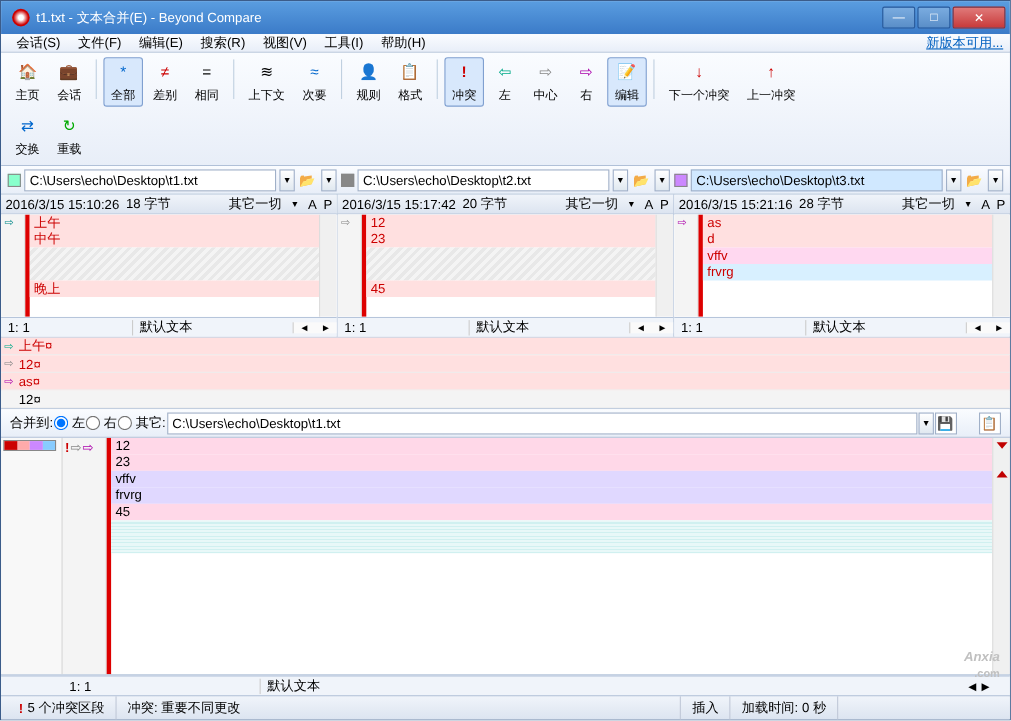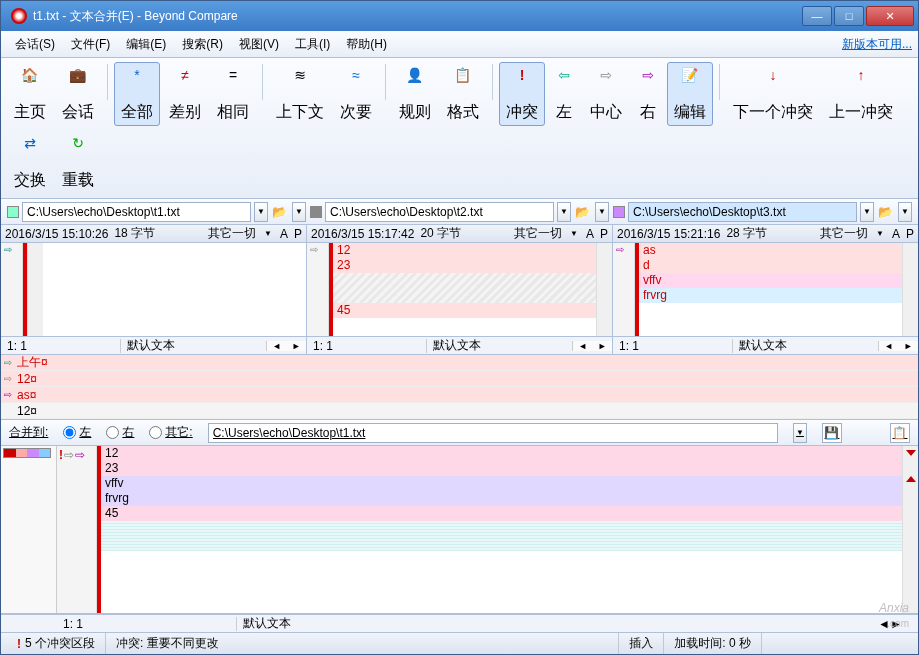--- a/index.html
+++ b/index.html
@@ -4,27 +4,27 @@
 <style>
 * { margin: 0; padding: 0; box-sizing: border-box; font-family: "Microsoft YaHei", Tahoma, sans-serif; font-size: 12px; }
 body { background: #fff; overflow: hidden; }
 .window { width: 919px; height: 655px; border: 1px solid #3b5c8a; background: #fff; display: flex; flex-direction: column; }
 .titlebar { height: 30px; background: linear-gradient(#5a9de0, #3b7bc8); display: flex; align-items: center; padding: 0 4px; color: #fff; }
 .titlebar .icon { width: 16px; height: 16px; background: radial-gradient(circle,#fff 20%,#c00 60%); border-radius: 50%; margin: 0 6px; }
 .titlebar .title { flex: 1; font-size: 12px; }
 .winbtns { display: flex; gap: 2px; }
 .winbtn { width: 30px; height: 20px; background: linear-gradient(#7aace0,#5a8ec8); border: 1px solid #2a5a9a; border-radius: 2px; display: flex; align-items: center; justify-content: center; color: #fff; font-size: 11px; }
 .winbtn.close { width: 48px; background: linear-gradient(#e07a7a,#c83a3a); border-color: #9a2a2a; }
-.menubar { height: 27px; background: linear-gradient(#fafcff,#e8eef8); border-bottom: 1px solid #b0c0d8; display: flex; align-items: center; padding: 0 6px; }
+.menubar { height: 17px; background: linear-gradient(#fafcff,#e8eef8); border-bottom: 1px solid #b0c0d8; display: flex; align-items: center; padding: 0 6px; }
 .menuitem { padding: 2px 8px; cursor: default; }
 .newver { margin-left: auto; color: #0060c0; text-decoration: underline; }
 .toolbar { background: linear-gradient(#fafcff,#e8eef8); border-bottom: 1px solid #b0c0d8; padding: 4px 6px; display: flex; flex-wrap: wrap; gap: 2px; align-items: flex-start; }
 .tbtn { display: flex; flex-direction: column; align-items: center; padding: 2px 6px; border: 1px solid transparent; border-radius: 3px; min-width: 34px; }
 .tbtn .ic { width: 20px; height: 20px; display: flex; align-items: center; justify-content: center; font-size: 14px; }
-.tbtn .lb { font-size: 16px; margin-top: 17px; }
+.tbtn .lb { font-size: 11px; margin-top: 4px; }
 .tbtn.active { background: #d8e8fc; border-color: #80a0d0; }
 .tsep { width: 1px; height: 36px; background: #c0d0e0; margin: 2px 4px; }
 .pathbar { height: 26px; background: linear-gradient(#fafcff,#e8eef8); border-bottom: 1px solid #b0c0d8; display: flex; align-items: center; padding: 2px 6px; gap: 4px; }
 .pathcell { flex: 1; display: flex; align-items: center; gap: 3px; }
 .colorbox { width: 12px; height: 12px; border: 1px solid #888; }
 .pathinput { flex: 1; height: 20px; border: 1px solid #a0b0c8; padding: 0 4px; background: #fff; }
 .pathinput.hl { background: #d0e8ff; }
 .dd { width: 14px; height: 20px; border: 1px solid #a0b0c8; background: linear-gradient(#fff,#e0e8f0); display: flex; align-items: center; justify-content: center; font-size: 8px; }
 .folderic { width: 18px; height: 16px; display: flex; align-items: center; justify-content: center; }
 .panes { display: flex; height: 130px; border-bottom: 1px solid #b0c0d8; }
@@ -49,21 +49,21 @@
 .panefoot .enc { padding: 0 6px; flex: 1; }
 .panefoot .sbx { width: 40px; background: #fafafa; border-left: 1px solid #ccc; display: flex; }
 .panefoot .sa { flex: 1; text-align: center; font-size: 9px; }
 .midrows { border-bottom: 1px solid #b0c0d8; }
 .midrow { height: 16px; display: flex; align-items: center; font-family: Consolas, monospace; font-size: 12px; border-bottom: 1px solid #eee; }
 .midrow .ar { width: 14px; text-align: center; font-size: 10px; }
 .midrow .tx { padding: 0 2px; }
 .midrow.r { background: #ffe0e0; color: #c00; }
 .midrow.r .ar { color: #088; }
 .midrow.g { background: #f4f4f4; }
-.mergebar { height: 26px; background: linear-gradient(#fafcff,#e8eef8); border-bottom: 1px solid #b0c0d8; display: flex; align-items: center; padding: 0 8px; gap: 15px; text-decoration: underline; }
+.mergebar { height: 26px; background: linear-gradient(#fafcff,#e8eef8); border-bottom: 1px solid #b0c0d8; display: flex; align-items: center; padding: 0 8px; gap: 1px; }
 .radio { display: flex; align-items: center; gap: 3px; }
 .radio input { margin: 0; }
 .mergepath { flex: 1; height: 20px; border: 1px solid #a0b0c8; padding: 0 4px; background: #fff; }
 .saveic { width: 20px; height: 20px; display: flex; align-items: center; justify-content: center; border: 1px solid #a0b0c8; background: #fff; }
 .output { flex: 1; display: flex; border-bottom: 1px solid #b0c0d8; overflow: hidden; }
 .thumbcol { width: 56px; background: #f8f8f8; border-right: 1px solid #ccc; padding: 2px; }
 .thumb { width: 48px; height: 10px; display: flex; border: 1px solid #888; }
 .thumb div { flex: 1; }
 .outgutter { width: 40px; background: #f4f4f4; border-right: 1px solid #ddd; padding-top: 2px; }
 .outgutter .ics { display: flex; gap: 1px; padding: 0 2px; font-size: 10px; }
@@ -76,21 +76,21 @@
 .outscroll { width: 16px; background: #f0f0f0; border-left: 1px solid #ddd; position: relative; }
 .outscroll .tr { position: absolute; left: 3px; width: 0; height: 0; border-left: 5px solid transparent; border-right: 5px solid transparent; }
 .outscroll .tr.dn { border-top: 6px solid #c00000; top: 4px; }
 .outscroll .tr.up { border-bottom: 6px solid #c00000; top: 30px; }
 .outfoot { height: 18px; background: #f0f4fa; border-top: 1px solid #b0c0d8; display: flex; align-items: center; font-size: 11px; }
 .outfoot .pos { width: 180px; padding: 0 6px; border-right: 1px solid #ccc; }
 .outfoot .enc { padding: 0 6px; flex: 1; }
 .statusbar { height: 22px; background: linear-gradient(#f0f4fa,#dce4f0); border-top: 1px solid #b0c0d8; display: flex; align-items: center; padding: 0 6px; font-size: 11px; }
 .statusbar .cell { padding: 0 10px; border-right: 1px solid #c0c8d8; height: 100%; display: flex; align-items: center; gap: 4px; }
 .statusbar .fl { flex: 1; }
-.watermark { position: absolute; right: 10px; bottom: 26px; font-size: 22px; font-style: italic; color: #c0c0c0; font-weight: normal; pointer-events: none; }
+.watermark { position: absolute; right: 10px; bottom: 37px; font-size: 22px; font-style: italic; color: #c0c0c0; font-weight: bold; pointer-events: none; }
 .watermark .sm { font-size: 10px; font-style: normal; display: block; text-align: right; }
 .excl { color: #c00; font-weight: bold; }
 </style>
 </head>
 <body>
 
 <div class="window">
   <div class="titlebar">
     <div class="icon"></div>
     <div class="title">t1.txt - 文本合并(E) - Beyond Compare</div>
@@ -226,20 +226,26 @@
         <span>其它一切</span>
           <span class="dd2">▼</span>
         <span>A</span>
         <span>P</span>
       </div>
       <div class="panebody">
         <div class="gutter">
             <div class="arr">⇨</div>
           </div>
         <div class="redbar"></div>
+        <div class="lines">
+          <div class="ln red">上午</div>
+          <div class="ln red">中午</div>
+          <div class="ln hatch"></div>
+          <div class="ln red">晚上</div>
+        </div>
         <div class="scrolly"></div>
       </div>
       <div class="panefoot">
         <div class="pos">1: 1</div>
         <div class="enc">默认文本</div>
         <div class="sbx">
             <div class="sa">◄</div>
             <div class="sa">►</div>
           </div>
       </div>

